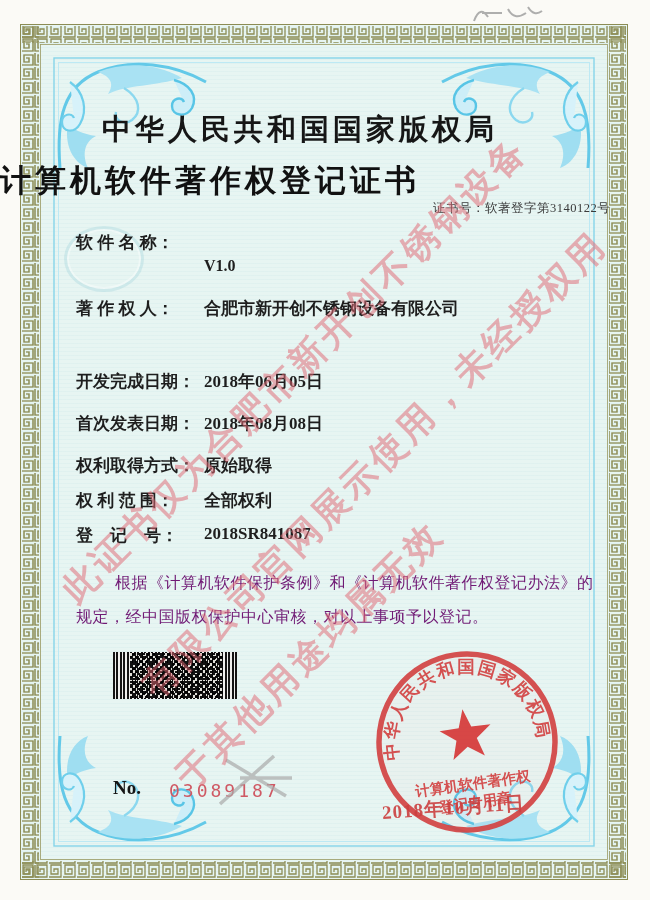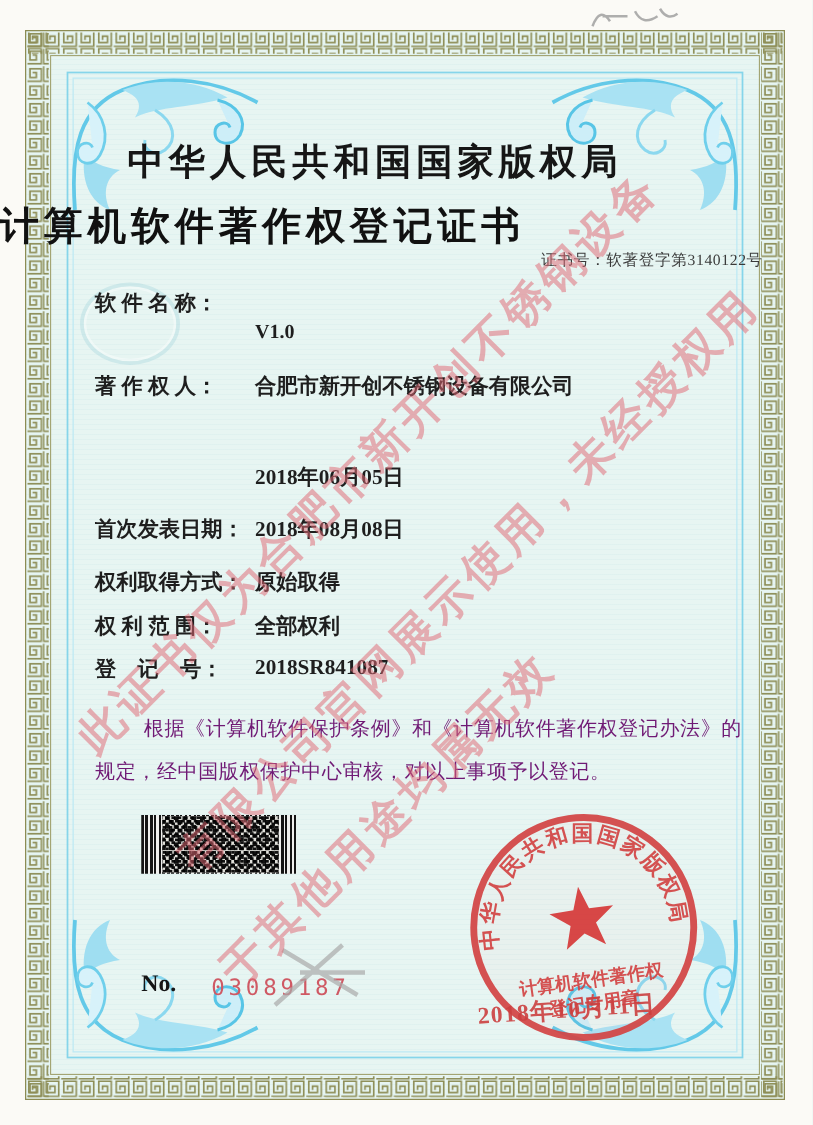--- a/index.html
+++ b/index.html
@@ -132,20 +132,21 @@
     <span class="lbl">软 件 名 称：</span>
   </div>
   <div class="val-extra" style="top:257px">V1.0</div>
 
   <div class="row" style="top:297px">
     <span class="lbl">著 作 权 人：</span>
     <span class="val">合肥市新开创不锈钢设备有限公司</span>
   </div>
 
   <div class="row" style="top:370px">
+    <span class="lbl">开发完成日期：</span>
     <span class="val">2018年06月05日</span>
   </div>
 
   <div class="row" style="top:412px">
     <span class="lbl">首次发表日期：</span>
     <span class="val">2018年08月08日</span>
   </div>
 
   <div class="row" style="top:454px">
     <span class="lbl">权利取得方式：</span>

